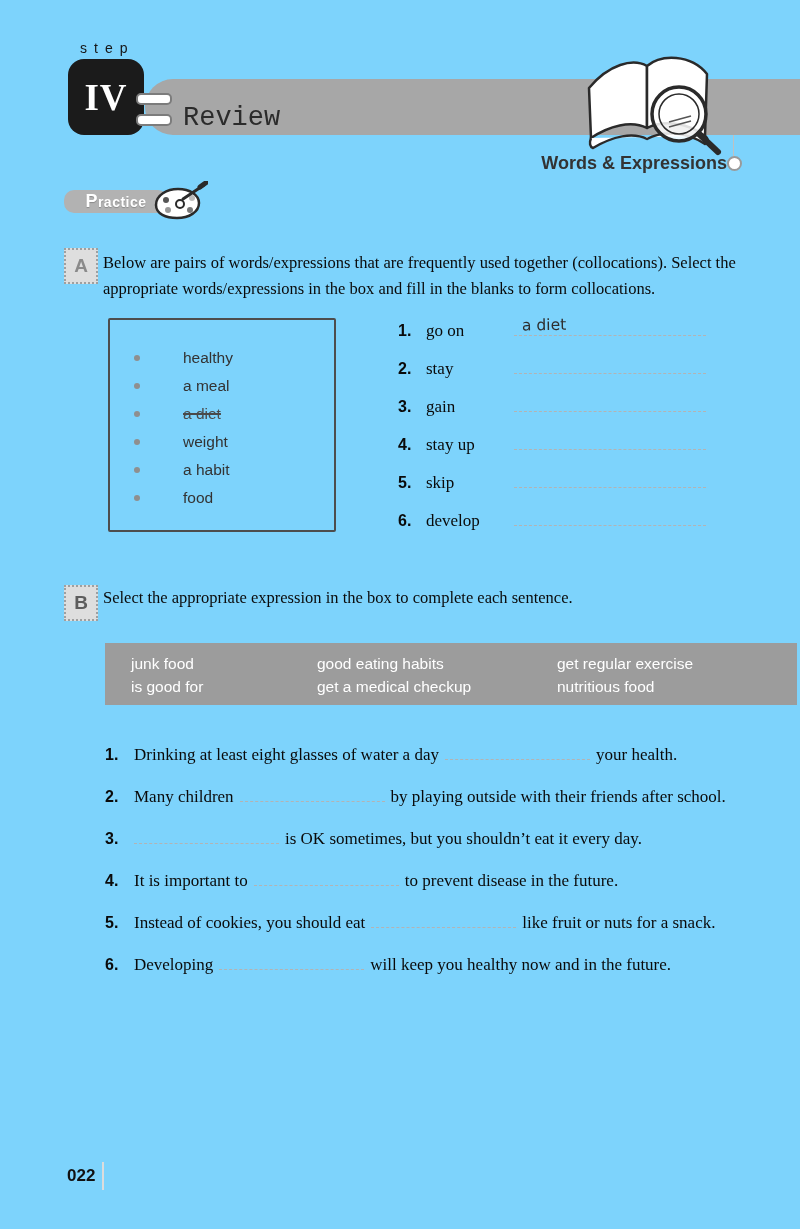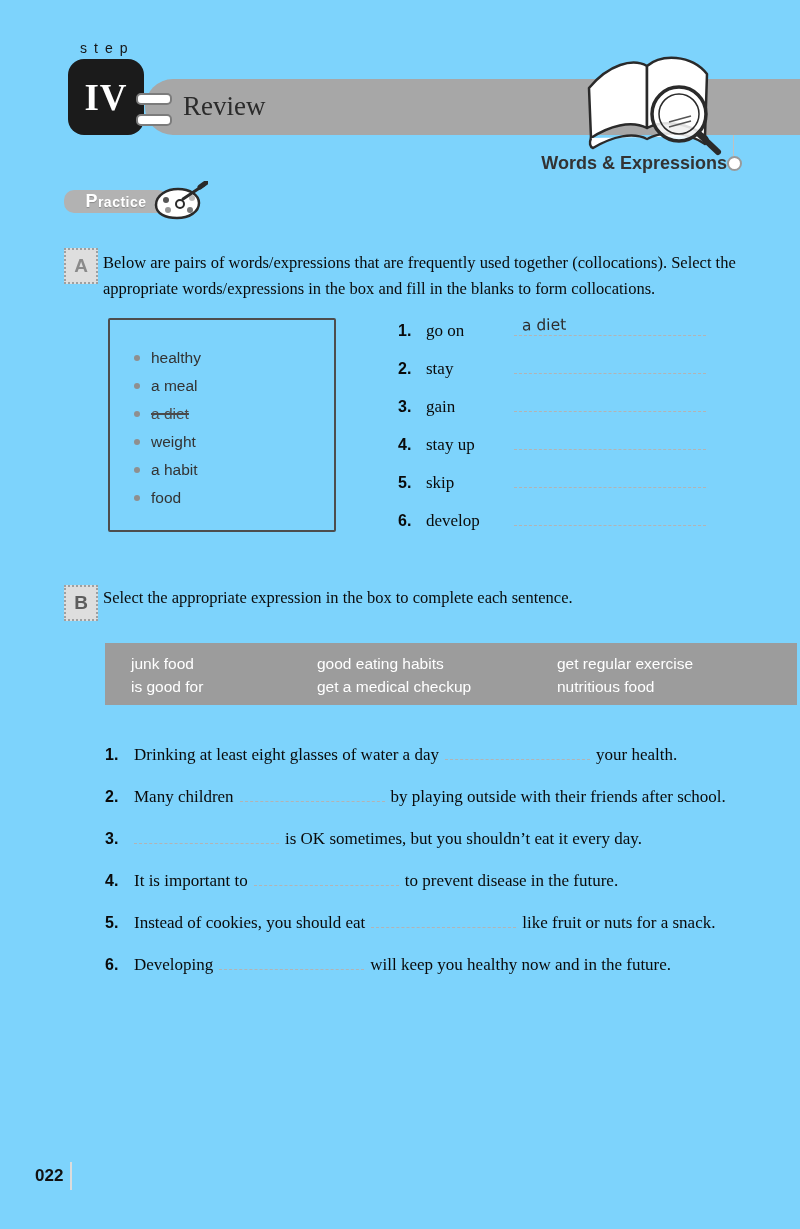--- a/index.html
+++ b/index.html
@@ -7,21 +7,21 @@
         font-family:"Liberation Serif",serif;color:#0a0a0a;}
 
   
   .step-label{position:absolute;left:80px;top:40px;font-family:"Liberation Sans",sans-serif;
               font-size:14px;letter-spacing:7px;color:#151515;}
   .step-badge{position:absolute;left:68px;top:59px;width:76px;height:76px;background:#1b1b1b;
               border-radius:16px;display:flex;align-items:center;justify-content:center;}
   .step-badge span{font-family:"Liberation Serif",serif;font-weight:bold;font-size:37px;color:#fff;letter-spacing:1px;}
   .banner{position:absolute;left:145px;top:79px;width:655px;height:56px;background:#a7a7a7;
           border-radius:28px 0 0 28px;}
-  .banner-title{position:absolute;left:38px;top:12px;font-family:Liberation Serif, serif;
+  .banner-title{position:absolute;left:38px;top:24px;font-family:Liberation Mono, monospace;
                 font-size:27px;color:#2b2b2b;}
   .pin{position:absolute;left:136px;width:32px;height:8px;background:#fff;border:2px solid #7c7c7c;border-radius:5px;}
   .pin1{top:93px;} .pin2{top:114px;}
   .book-illust{position:absolute;left:575px;top:44px;}
   .ws-connector{position:absolute;left:733px;top:135px;width:1px;height:22px;background:#c0c0c0;}
   .ws-row{position:absolute;right:58px;top:153px;display:flex;align-items:center;gap:0;}
   .ws-label{font-family:"Liberation Sans",sans-serif;font-weight:bold;font-size:18px;color:#333;}
   .ws-circle{width:11px;height:11px;border:2px solid #9a9a9a;border-radius:50%;background:#fff;}
 
   
@@ -37,21 +37,21 @@
          display:flex;align-items:center;justify-content:center;font-family:"Liberation Sans",sans-serif;
          font-weight:bold;font-size:19px;}
   .stamp-a{left:64px;top:248px;color:#8a8a8a;}
   .stamp-b{left:64px;top:585px;color:#5d5d5d;}
 
   
   .a-instruction{position:absolute;left:103px;top:250px;width:648px;font-size:16.5px;line-height:1.58;}
   .word-box{position:absolute;left:108px;top:318px;width:228px;height:214px;border:2px solid #4d4d4d;
             border-radius:2px;padding:24px 0 0 24px;box-sizing:border-box;}
   .word-item{display:flex;align-items:center;height:28px;font-family:"Liberation Sans",sans-serif;
-             font-size:15.5px;color:#333;}
+             font-size:15.5px;color:#333;gap:32px;}
   .bullet{width:6px;height:6px;background:#8f8f8f;border-radius:50%;margin-right:11px;flex:none;}
   .struck{text-decoration:line-through;text-decoration-thickness:1.5px;color:#4a4a4a;}
 
   .colloc-list{position:absolute;left:398px;top:316px;width:330px;}
   .colloc-row{display:flex;align-items:baseline;height:28px;margin-bottom:10px;}
   .c-num{font-family:"Liberation Sans",sans-serif;font-weight:bold;font-size:16px;width:28px;flex:none;}
   .c-prompt{font-size:17px;width:88px;flex:none;}
   .c-blank{display:inline-block;width:192px;border-bottom:1.5px dashed #b3b3b3;height:19px;position:relative;}
   .c-answer{position:absolute;left:8px;bottom:1px;font-family:"DejaVu Sans",sans-serif;font-size:15.5px;
             color:#2e2e2e;transform:rotate(-1deg);white-space:nowrap;}
@@ -63,21 +63,21 @@
   .expr-col{font-family:"Liberation Sans",sans-serif;font-size:15.5px;color:#fff;line-height:23px;}
   .expr-col-1{width:186px;} .expr-col-2{width:240px;} .expr-col-3{flex:1;}
 
   .sentences{position:absolute;left:105px;top:738px;width:672px;}
   .sentence{position:relative;padding-left:29px;font-size:17px;line-height:33px;margin-bottom:9px;}
   .s-num{position:absolute;left:0;top:0;font-family:"Liberation Sans",sans-serif;font-weight:bold;font-size:16px;}
   .s-blank{display:inline-block;width:145px;border-bottom:1.5px dashed #b3b3b3;height:15px;margin:0 6px;}
 
   
   .footer{position:absolute;left:35px;top:1162px;display:flex;align-items:center;}
-  .page-num{font-family:"Liberation Sans",sans-serif;font-weight:bold;font-size:17px;color:#111;}
+  .page-num{font-family:"Liberation Sans",sans-serif;font-weight:bold;font-size:17px;color:#111;margin-left:32px;}
   .page-bar{width:2px;height:28px;background:#dcdcdc;margin-left:7px;}
 </style>
 </head>
 <body>
 
 <div class="page">
 
   <div class="step-label">step</div>
   <div class="step-badge">
     <span>IV</span>

